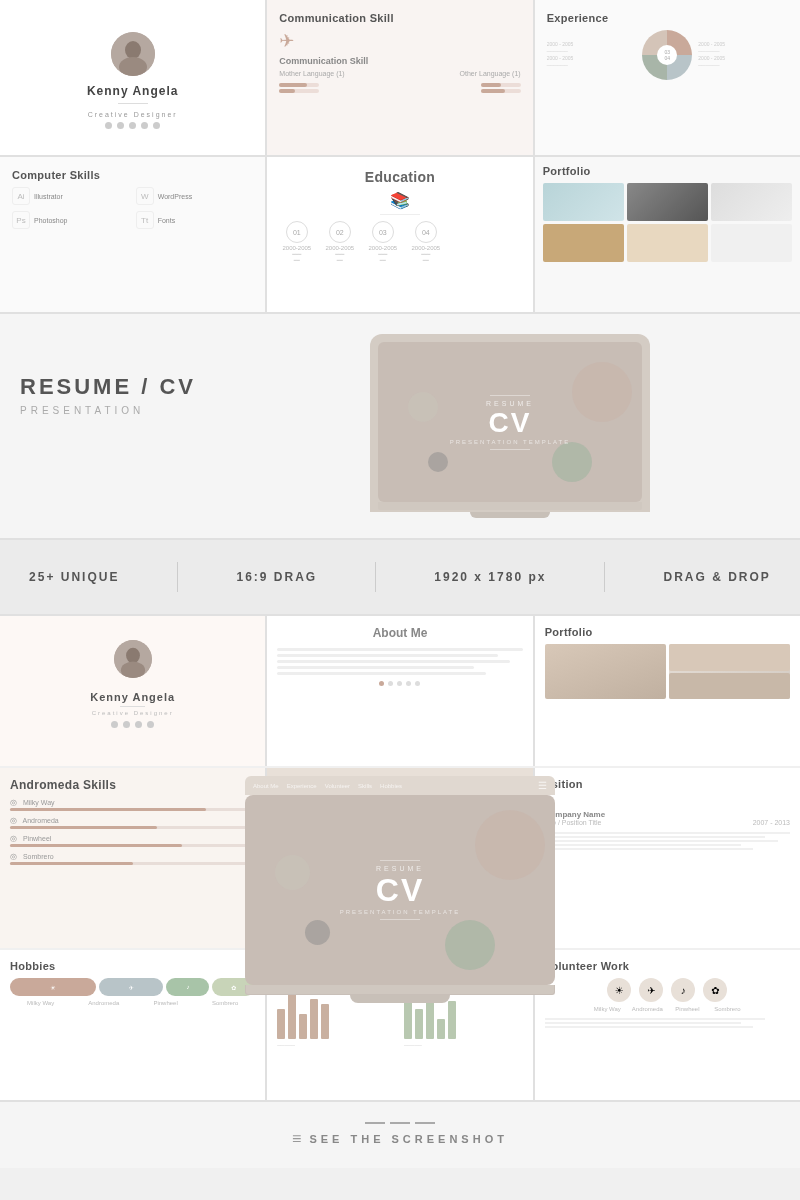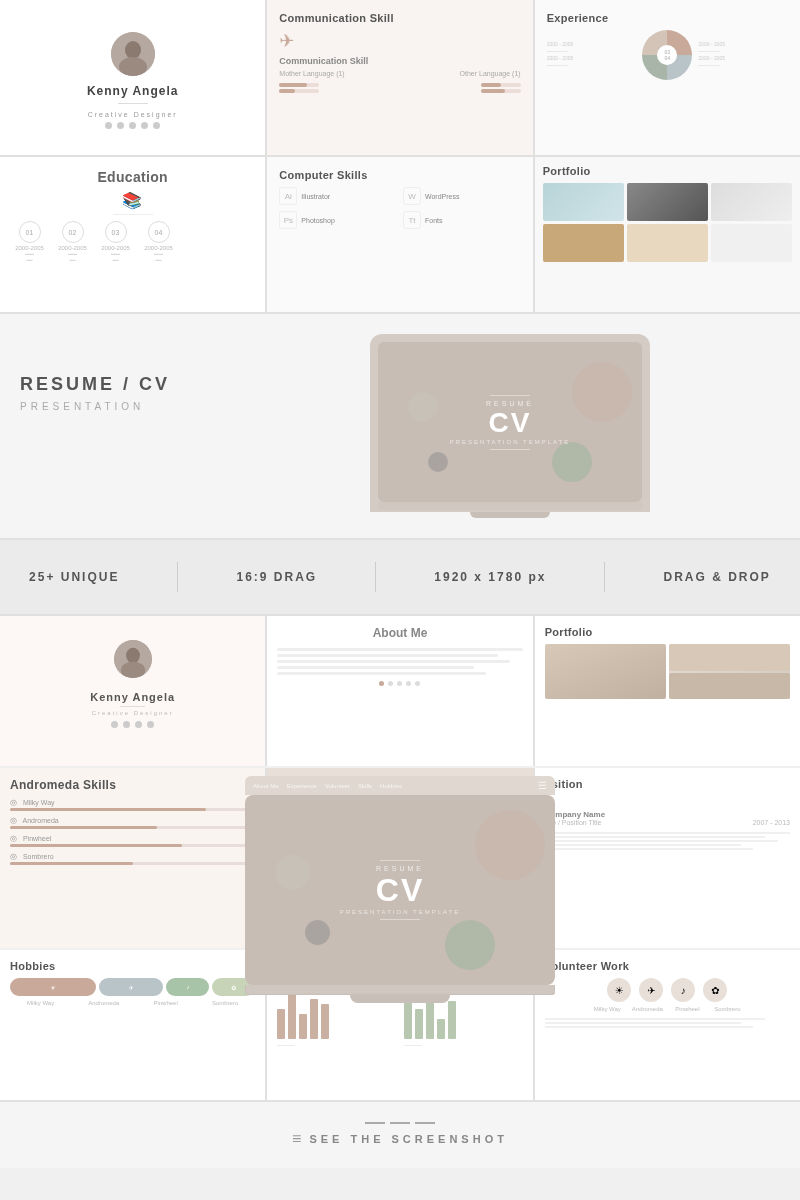--- a/index.html
+++ b/index.html
@@ -170,21 +170,21 @@
       gap: 20px;
       min-height: 200px;
       position: relative;
     }
 
     .main-title-block {
       flex: 0 0 200px;
       padding-top: 40px;
     }
     .resume-title {
-      font-size: 18px;
+      font-size: 22px;
       font-weight: 800;
       color: #555;
       letter-spacing: 3px;
       line-height: 1.2;
     }
     .presentation-subtitle {
       font-size: 10px;
       color: #aaa;
       letter-spacing: 4px;
       margin-top: 5px;
@@ -492,20 +492,42 @@
       <div style="flex:1; font-size:5px; color:#ccc; line-height:1.4;">
         2000 - 2005<br>──────<br>2000 - 2005<br>──────
       </div>
     </div>
   </div>
 
 </div>
 
 <div class="top-grid">
 
+  <div class="slide-card comp-slide">
+    <div class="slide-card-title">Computer Skills</div>
+    <div class="skill-grid">
+      <div class="skill-item">
+        <div class="skill-icon-box">Ai</div>
+        <div class="skill-name">Illustrator</div>
+      </div>
+      <div class="skill-item">
+        <div class="skill-icon-box">W</div>
+        <div class="skill-name">WordPress</div>
+      </div>
+      <div class="skill-item">
+        <div class="skill-icon-box">Ps</div>
+        <div class="skill-name">Photoshop</div>
+      </div>
+      <div class="skill-item">
+        <div class="skill-icon-box">Tt</div>
+        <div class="skill-name">Fonts</div>
+      </div>
+    </div>
+  </div>
+
   <div class="slide-card edu-slide">
     <div class="slide-card-title" style="text-align:center; font-size:14px; color:#666;">Education</div>
     <div style="text-align:center; margin:4px 0; font-size:16px; color:#bbb;">📚</div>
     <div style="width:40px; height:1px; background:#eee; margin:0 auto 6px;"></div>
     <div class="edu-circles">
       <div class="edu-circle">
         <div class="edu-num">01</div>
         <div class="edu-year">2000-2005</div>
         <div class="edu-desc">━━━<br>━━</div>
       </div>
@@ -516,42 +538,20 @@
       </div>
       <div class="edu-circle">
         <div class="edu-num">03</div>
         <div class="edu-year">2000-2005</div>
         <div class="edu-desc">━━━<br>━━</div>
       </div>
       <div class="edu-circle">
         <div class="edu-num">04</div>
         <div class="edu-year">2000-2005</div>
         <div class="edu-desc">━━━<br>━━</div>
-      </div>
-    </div>
-  </div>
-
-  <div class="slide-card comp-slide">
-    <div class="slide-card-title">Computer Skills</div>
-    <div class="skill-grid">
-      <div class="skill-item">
-        <div class="skill-icon-box">Ai</div>
-        <div class="skill-name">Illustrator</div>
-      </div>
-      <div class="skill-item">
-        <div class="skill-icon-box">W</div>
-        <div class="skill-name">WordPress</div>
-      </div>
-      <div class="skill-item">
-        <div class="skill-icon-box">Ps</div>
-        <div class="skill-name">Photoshop</div>
-      </div>
-      <div class="skill-item">
-        <div class="skill-icon-box">Tt</div>
-        <div class="skill-name">Fonts</div>
       </div>
     </div>
   </div>
 
   <div class="slide-card portfolio-slide">
     <div class="slide-card-title">Portfolio</div>
     <div class="portfolio-grid">
       <div class="portfolio-img port-blue"></div>
       <div class="portfolio-img port-dark"></div>
       <div class="portfolio-img port-sketch"></div>

